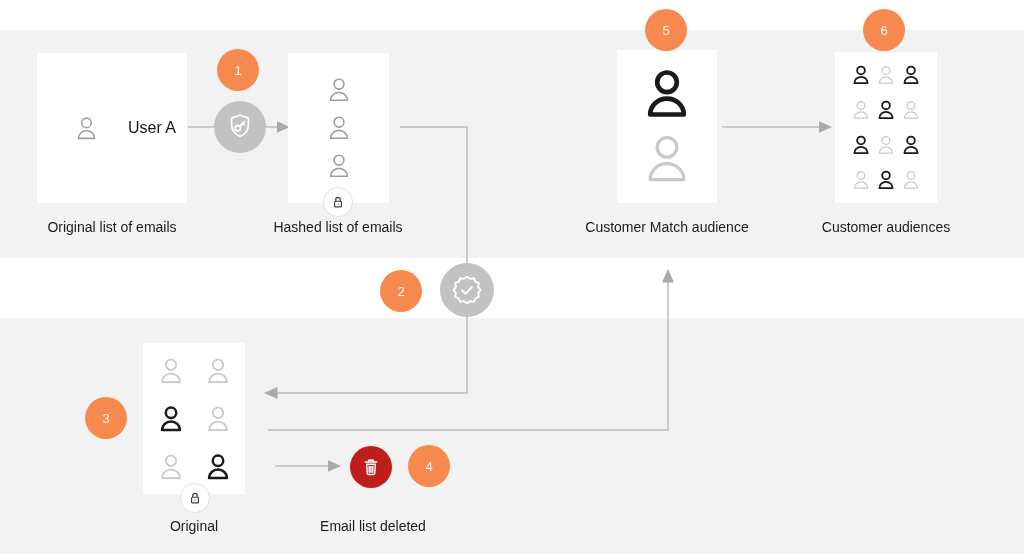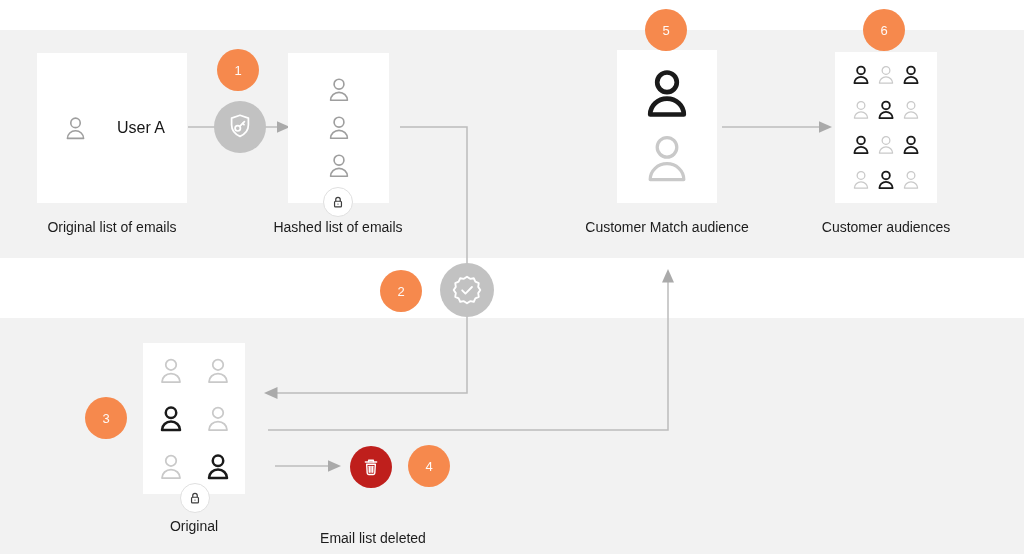--- a/index.html
+++ b/index.html
@@ -13,34 +13,34 @@
   .band{position:absolute;left:0;width:1024px;background:var(--band);}
   .band-top{top:30px;height:228px;}
   .band-bottom{top:318px;height:236px;}
   .lines{position:absolute;left:0;top:0;z-index:2;}
   .card{position:absolute;background:var(--card);z-index:3;display:flex;flex-direction:column;justify-content:center;align-items:center;}
   .card-original{left:37px;top:53px;width:150px;height:150px;align-items:stretch;}
   .card-hashed{left:288px;top:53px;width:101px;height:150px;gap:10px;}
   .card-cm{left:617px;top:50px;width:100px;height:153px;gap:9px;}
   .card-sim{left:835px;top:52px;width:102px;height:151px;gap:13px;}
   .card-match{left:143px;top:343px;width:102px;height:151px;gap:18px;}
-  .orig-rows{display:flex;flex-direction:column;justify-content:center;gap:13px;height:100%;padding-left:25px;}
+  .orig-rows{display:flex;justify-content:center;gap:13px;height:100%;padding-left:25px;}
   .orig-row{display:flex;align-items:center;gap:28px;}
   .orig-row .uname{font-size:16px;color:#161616;}
   .user-row{display:flex;align-items:center;}
   .sim-row{gap:3px;}
   .match-row{gap:17px;}
   .u-icon{display:inline-flex;line-height:0;}
   .label{position:absolute;z-index:4;font-size:14px;color:#1c1c1c;text-align:center;}
   .lbl-original{left:17px;top:219px;width:190px;}
   .lbl-hashed{left:263px;top:219px;width:150px;}
   .lbl-cm{left:582px;top:219px;width:170px;text-align:center;}
   .lbl-sim{left:810px;top:219px;width:152px;}
   .lbl-match{left:143px;top:518px;width:102px;}
-  .lbl-del{left:298px;top:518px;width:150px;margin-top:12px;}
+  .lbl-del{left:298px;top:518px;width:150px;}
   .stepnum{position:absolute;z-index:5;width:42px;height:42px;border-radius:50%;background:var(--accent_orange);
     color:rgba(255,255,255,.95);font-size:13px;display:flex;align-items:center;justify-content:center;}
   .step-1{left:217px;top:49px;}  .step-2{left:380px;top:270px;}
   .step-3{left:85px;top:397px;}  .step-4{left:408px;top:445px;}
   .step-5{left:645px;top:9px;}   .step-6{left:863px;top:9px;}
   .gcircle{position:absolute;z-index:4;border-radius:50%;background:var(--circle_gray);display:flex;align-items:center;justify-content:center;}
   .shield-circle{left:214px;top:101px;width:52px;height:52px;}
   .badge-circle{left:440px;top:263px;width:54px;height:54px;}
   .trash-circle{position:absolute;z-index:4;left:350px;top:446px;width:42px;height:42px;border-radius:50%;
     background:var(--delete_red);display:flex;align-items:center;justify-content:center;}

